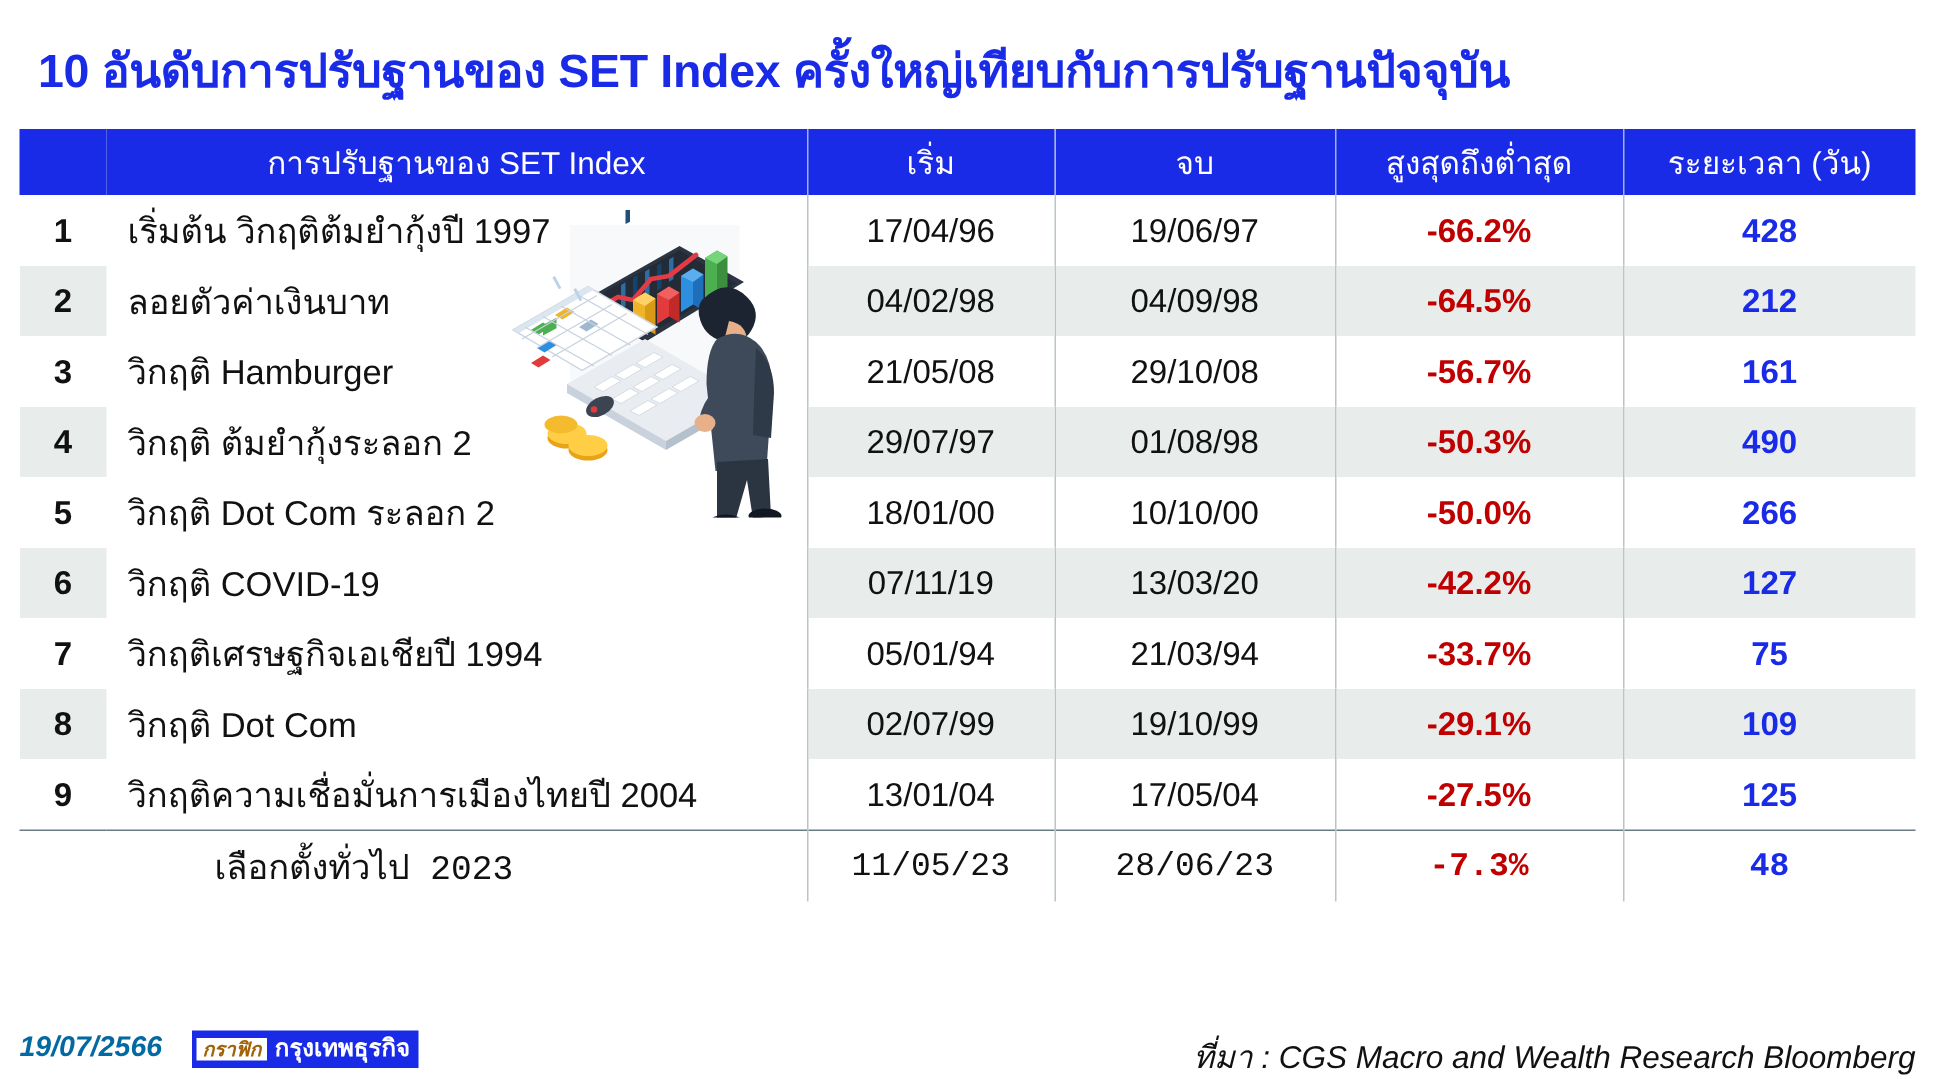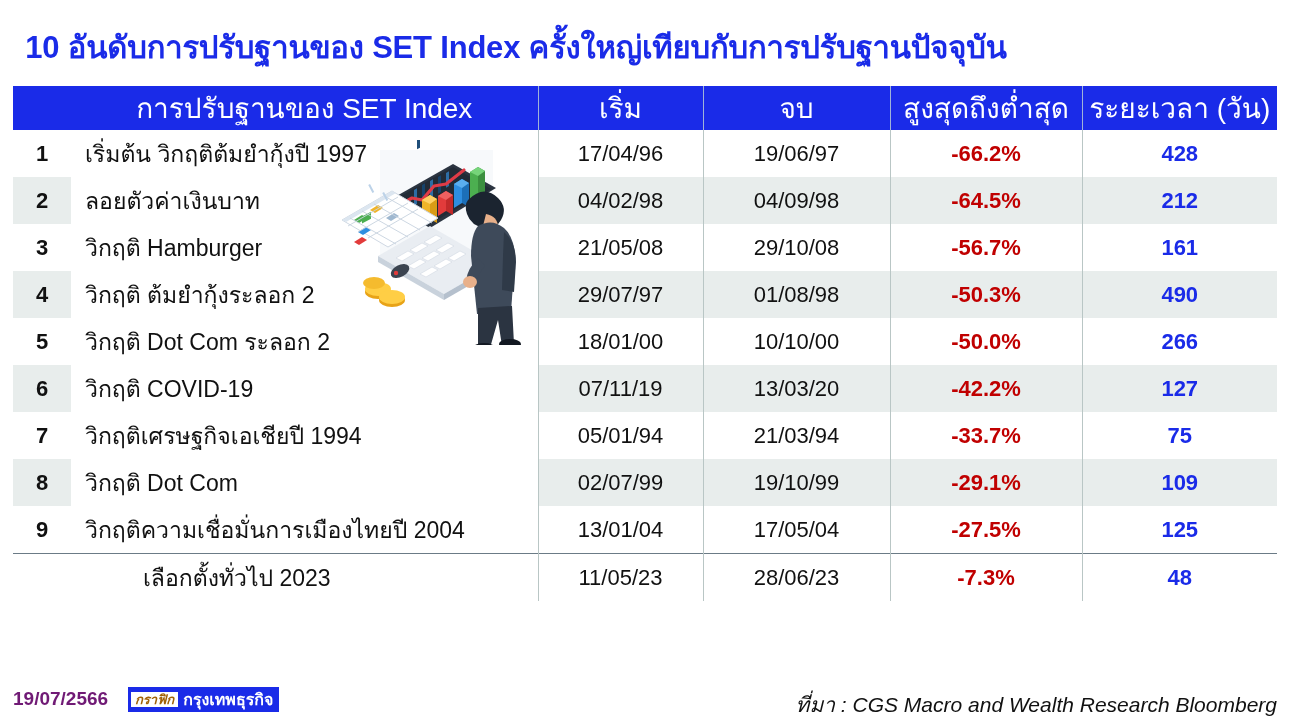--- a/index.html
+++ b/index.html
@@ -38,21 +38,21 @@
   table.main col.c-rank{width:58px;}
   table.main col.c-name{width:467px;}
   table.main col.c-start{width:165px;}
   table.main col.c-end{width:187px;}
   table.main col.c-draw{width:192px;}
   table.main col.c-days{width:195px;}
 
   thead th{
     background:#1A2BE8;
     color:#ffffff;
-    font-size:28px;
+    font-size:21px;
     font-weight:normal;
     height:44px;
     padding:0;
     border-right:1px solid #9fb4d8;
     vertical-align:middle;
   }
   thead th.first{border-right:none;}
   thead th.last{border-right:none;}
 
   tbody tr{height:47px;}
@@ -91,21 +91,21 @@
   }
   tbody td.days{
     text-align:center;
     color:#1A2BE8;
     font-weight:bold;
     font-size:22px;
     border-right:none;
   }
 
   
-  tr.extra td{border-top:1px solid #6b7b86;}
+  tr.extra td{border-top:1px solid #6b7b86;font-family:Liberation Mono, monospace;}
   tr.extra{height:45px;}
   tr.extra td.name{padding-left:72px;}
 
   
   tr.median td{
     border-top:1px solid #6b7b86;
     border-bottom:1px solid #6b7b86;
     background:#E8EDEC;
     height:46px;
   }
@@ -124,22 +124,23 @@
     left:318px;top:140px;
     width:222px;height:205px;
     z-index:1;
     pointer-events:none;
   }
 
   
   .footer-date{
     position:absolute;
     left:13px;top:688px;
-    color:#701a75;
+    color:#0369a1;
     font-size:19px;
+    font-style:italic;
     font-weight:bold;
   }
   .logo{
     position:absolute;
     left:128px;top:687px;
     height:25px;
     background:#1A2BE8;
     display:flex;
     align-items:center;
     padding:0 6px 0 3px;

